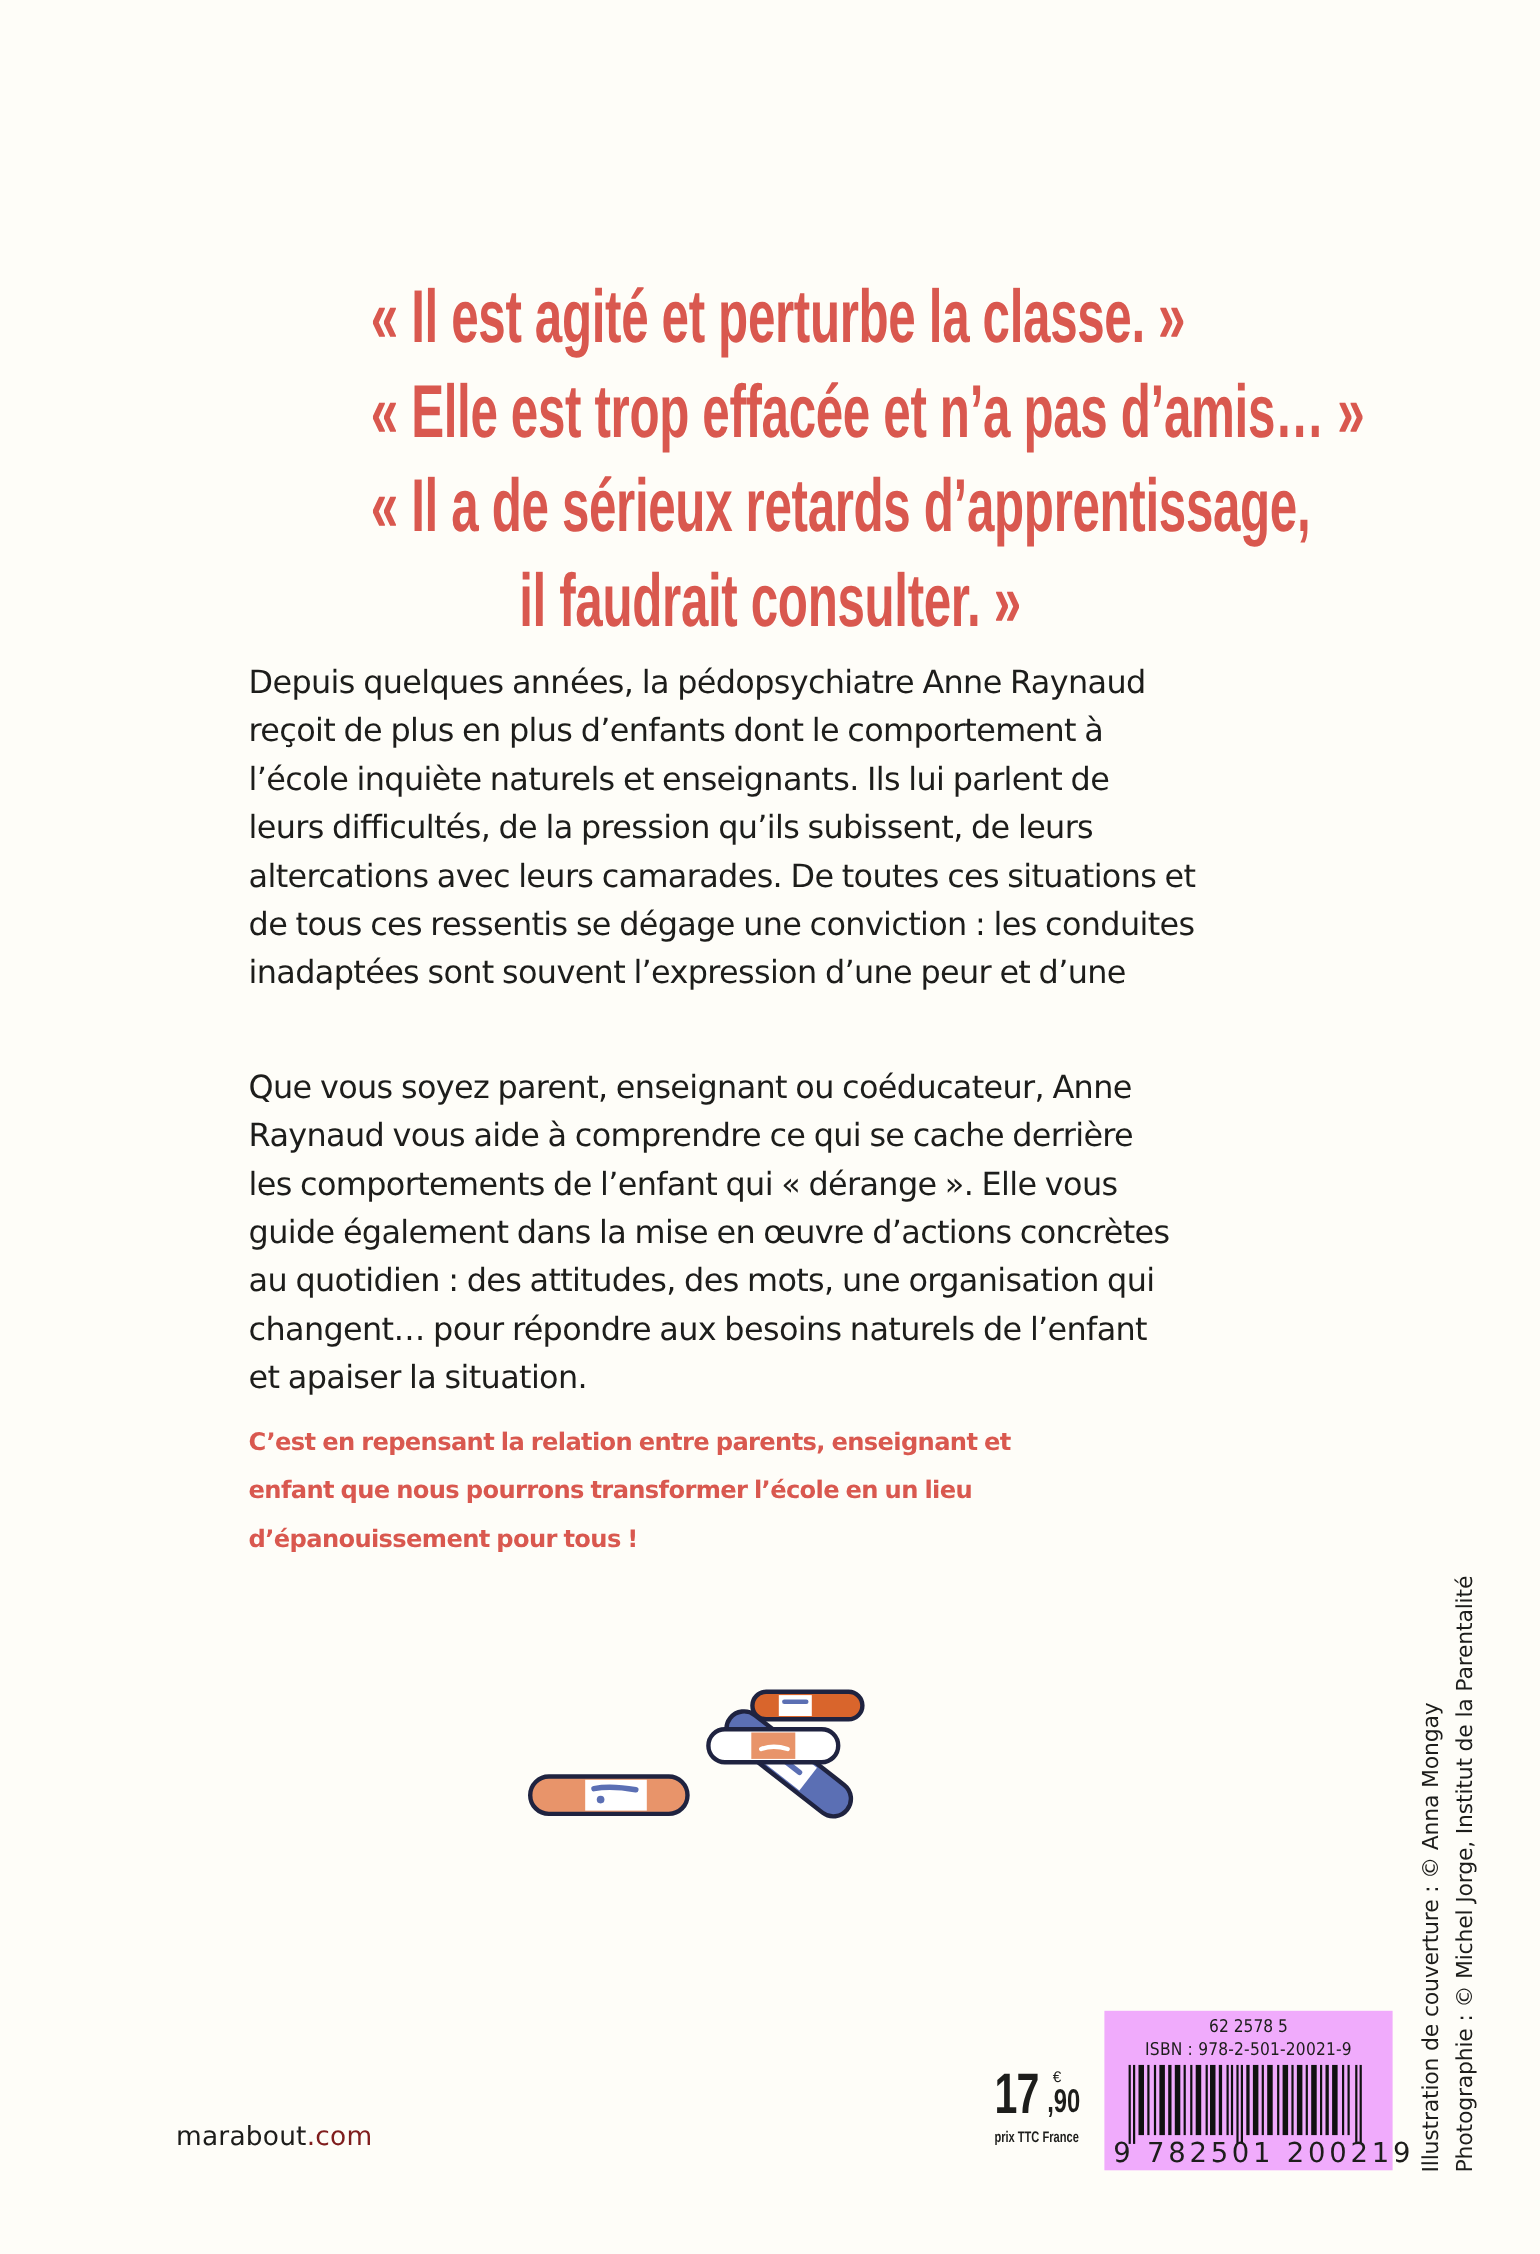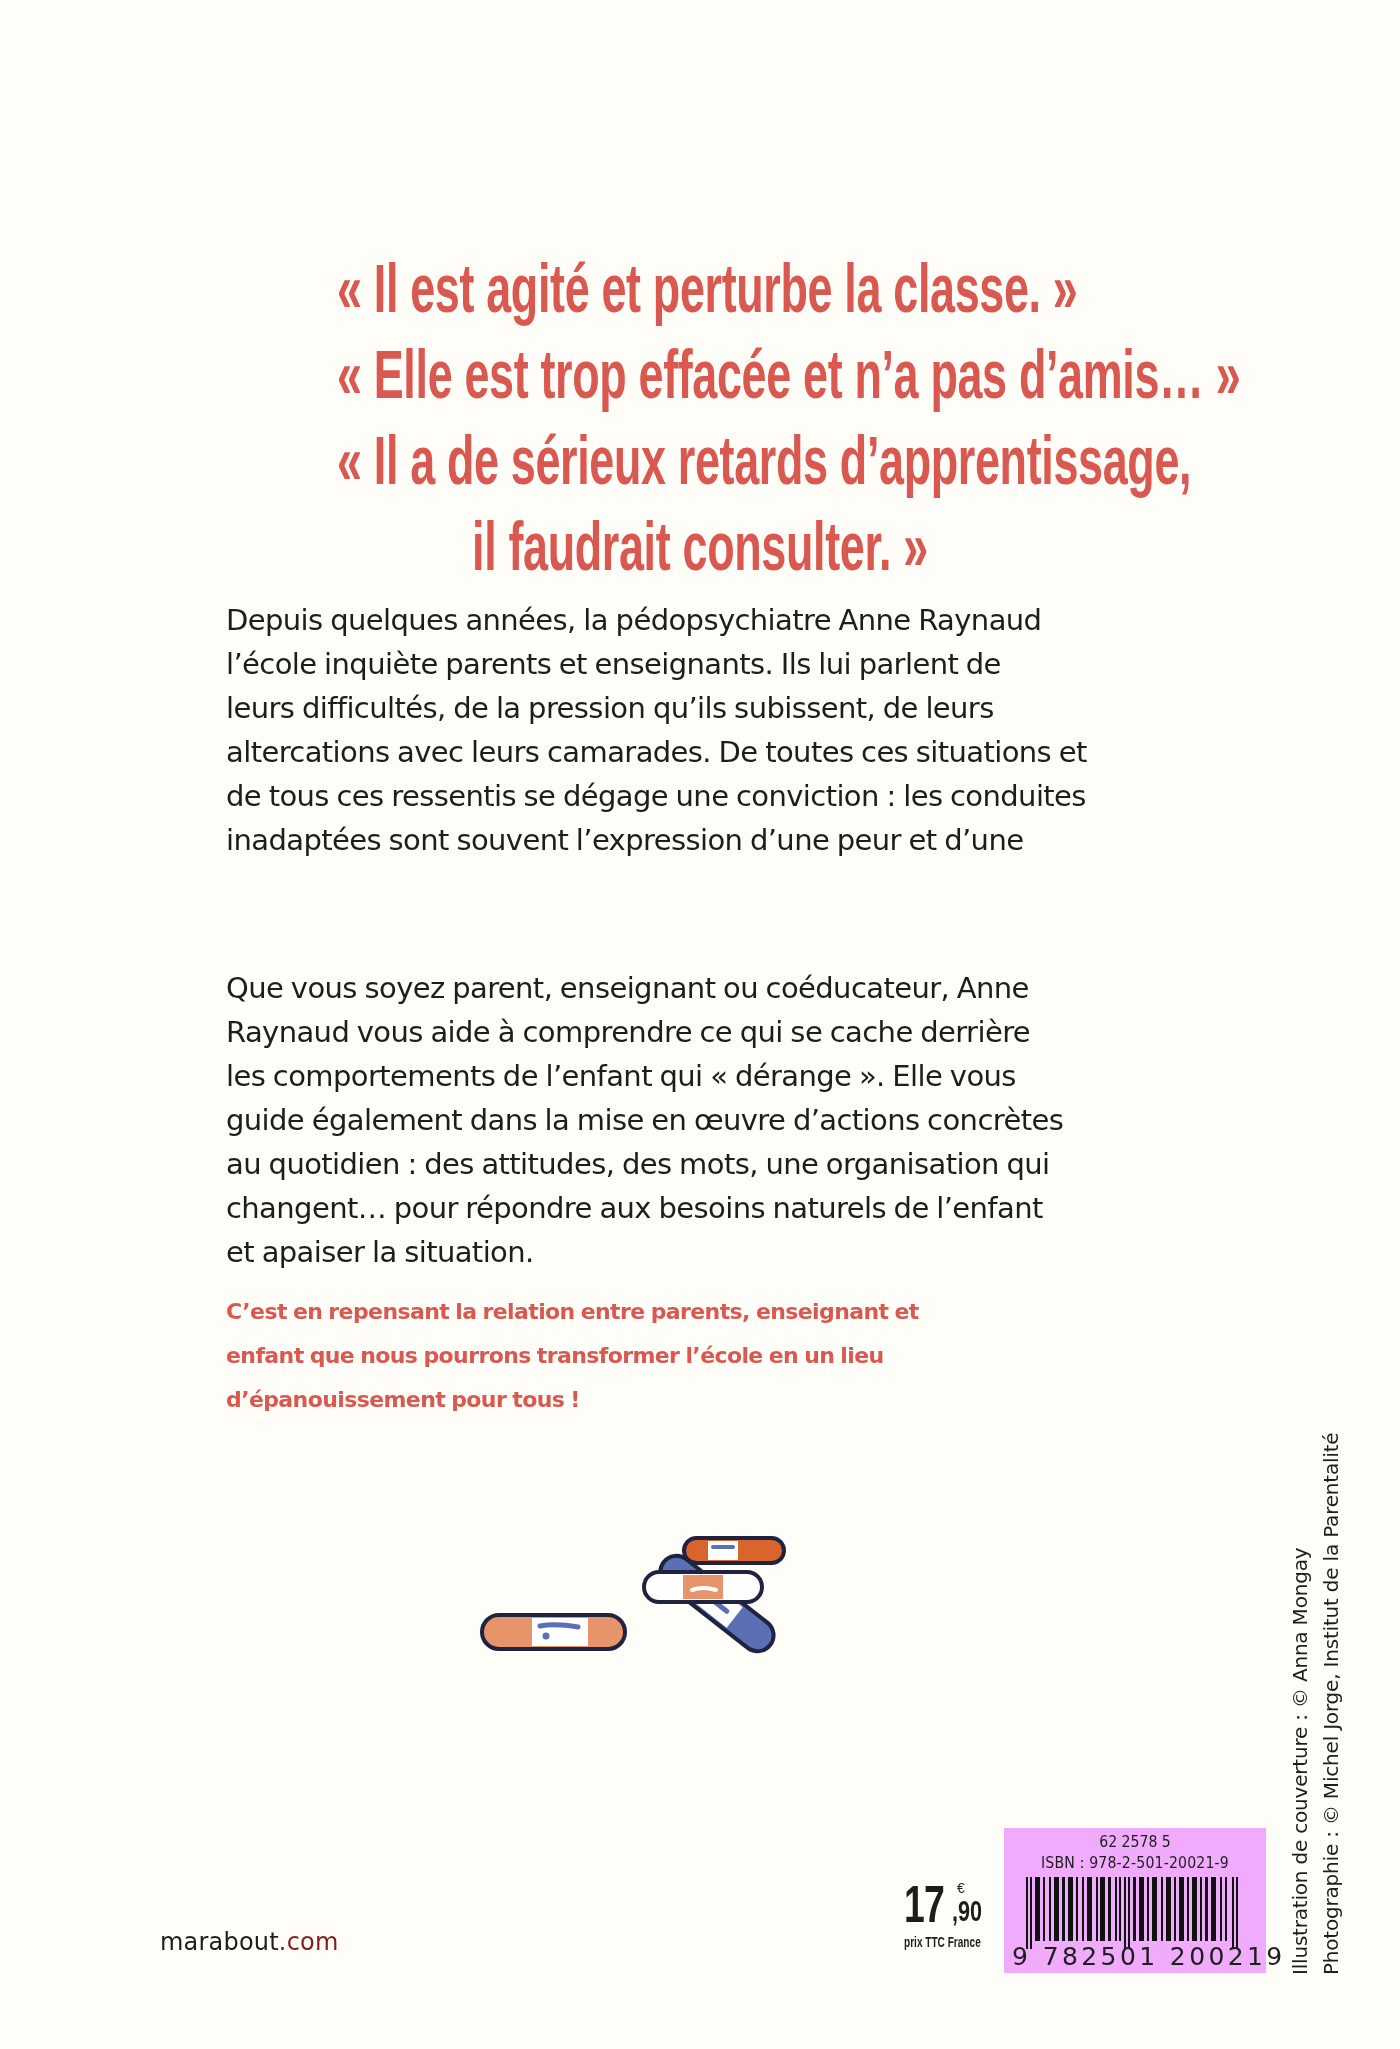--- a/index.html
+++ b/index.html
@@ -200,21 +200,22 @@
 
 <div class="quotes">
   <span class="line">« Il est agité et perturbe la classe. »</span>
   <span class="line">« Elle est trop effacée et n’a pas d’amis… »</span>
   <span class="line">« Il a de sérieux retards d’apprentissage,</span>
   <span class="line">il faudrait consulter. »</span>
 </div>
 
 <div class="body-text para1">
   <span class="line">Depuis quelques années, la pédopsychiatre Anne Raynaud</span>
-  <span class="line">l’école inquiète parents et enseignants. Ils lui parlent de</span>
+  <span class="line">reçoit de plus en plus d’enfants dont le comportement à</span>
+  <span class="line">l’école inquiète naturels et enseignants. Ils lui parlent de</span>
   <span class="line">leurs difficultés, de la pression qu’ils subissent, de leurs</span>
   <span class="line">altercations avec leurs camarades. De toutes ces situations et</span>
   <span class="line">de tous ces ressentis se dégage une conviction : les conduites</span>
   <span class="line">inadaptées sont souvent l’expression d’une peur et d’une</span>
 </div>
 
 <div class="body-text para2">
   <span class="line">Que vous soyez parent, enseignant ou coéducateur, Anne</span>
   <span class="line">Raynaud vous aide à comprendre ce qui se cache derrière</span>
   <span class="line">les comportements de l’enfant qui « dérange ». Elle vous</span>

